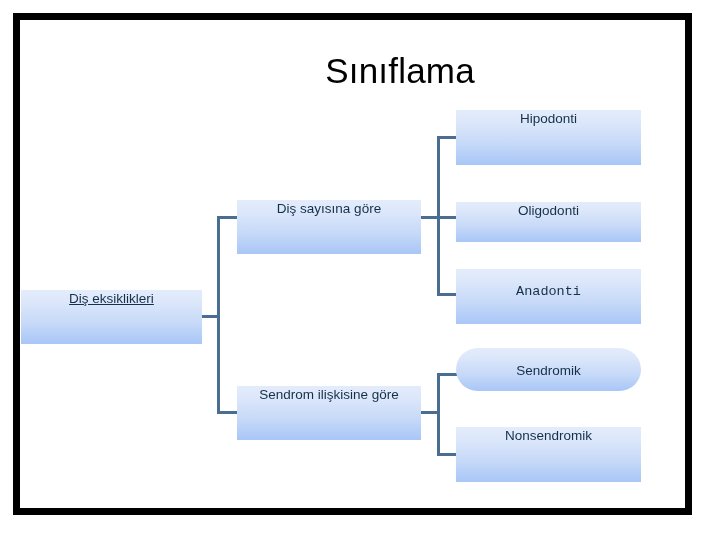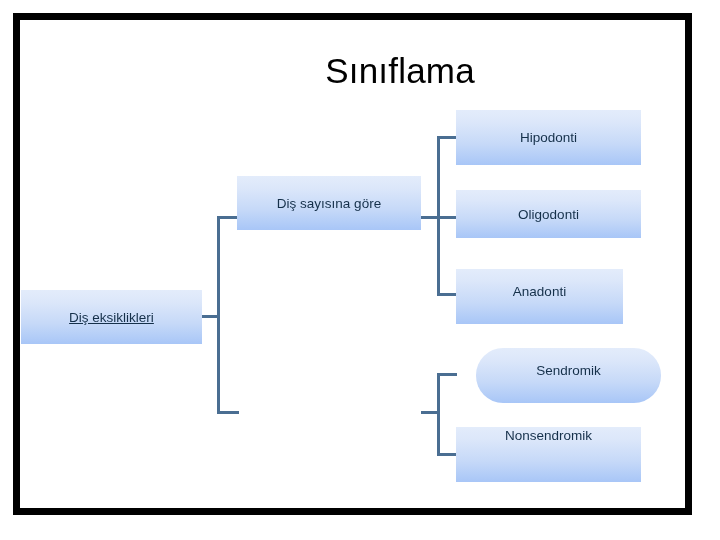--- a/index.html
+++ b/index.html
@@ -39,21 +39,21 @@
     letter-spacing: 0.2px;
     white-space: nowrap;
     padding-left: 40px;
   }
   .node {
     position: absolute;
     box-sizing: border-box;
     background: linear-gradient(to bottom, #E3ECFB 0%, #DCE7FA 22%, #C6D9F8 62%, #A8C6F7 100%);
     color: #15304a;
     display: flex;
-    align-items: center;
+    align-items: flex-start;
     justify-content: center;
     text-align: center;
     font-size: 13.5px;
     line-height: 17px;
     padding: 0 6px;
   }
   .node.toptext {
     align-items: flex-start;
   }
   .node.uptext {
@@ -96,38 +96,41 @@
 
   <div class="conn conn-v" style="left:437px; top:373px; height:83px;"></div>
 
   <div class="conn conn-h" style="left:437px; top:373px; width:20px;"></div>
   <div class="conn conn-h" style="left:437px; top:453px; width:20px;"></div>
 
   <div class="node" style="left:21px; top:290px; width:181px; height:54px;text-decoration:underline;">
     <span>Diş eksiklikleri</span>
   </div>
 
-  <div class="node" style="left:237px; top:176px; width:184px; height:54px;">
+  <div class="node" style="left:237px; top:200px; width:184px; height:54px;">
     <span>Diş sayısına göre</span>
   </div>
 
+  <div class="node" style="left:237px; top:386px; width:184px; height:54px;">
+    <span>Sendrom ilişkisine göre</span>
+  </div>
 
   <div class="node" style="left:456px; top:110px; width:185px; height:55px;">
     <span>Hipodonti</span>
   </div>
 
-  <div class="node" style="left:456px; top:190px; width:185px; height:48px;">
+  <div class="node" style="left:456px; top:202px; width:185px; height:40px;">
     <span>Oligodonti</span>
   </div>
 
-  <div class="node uptext" style="left:456px; top:269px; width:167px; height:55px;">
+  <div class="node uptext" style="left:456px; top:269px; width:185px; height:55px;font-family:Liberation Mono, monospace;">
     <span>Anadonti</span>
   </div>
 
-  <div class="node uptext" style="left:476px; top:348px; width:185px; height:55px;border-radius:27px;">
+  <div class="node uptext" style="left:456px; top:348px; width:185px; height:43px;border-radius:27px;">
     <span>Sendromik</span>
   </div>
 
   <div class="node toptext" style="left:456px; top:427px; width:185px; height:55px;">
     <span>Nonsendromik</span>
   </div>
 
 </div>
 
 </body></html>

